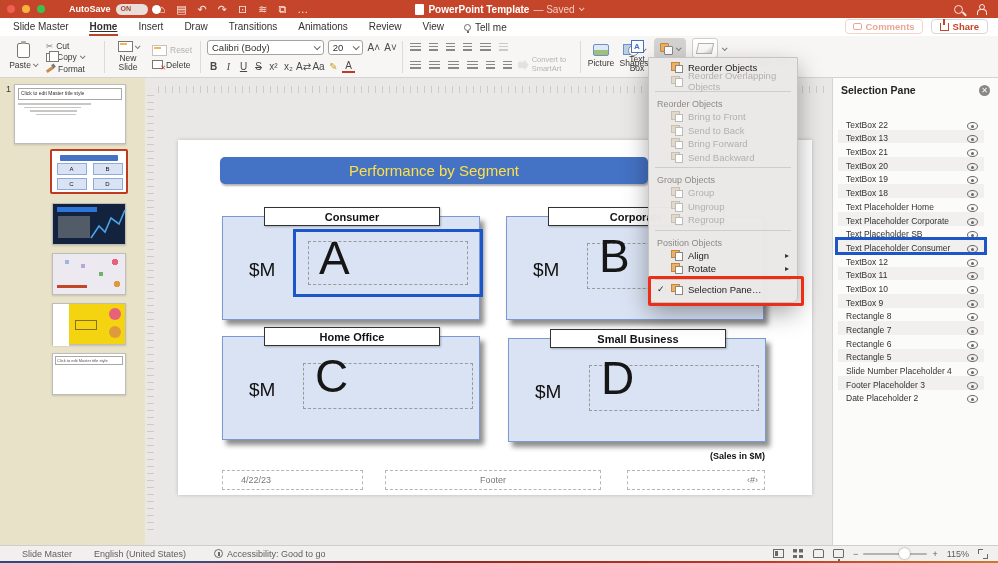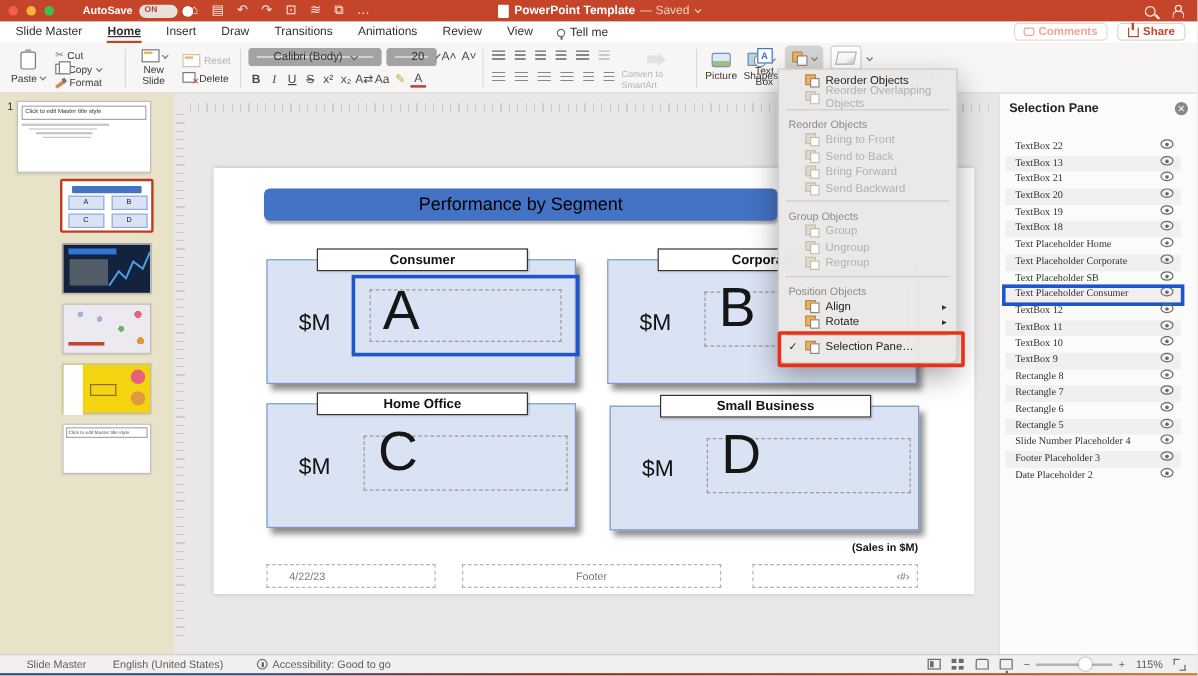--- a/index.html
+++ b/index.html
@@ -57,26 +57,26 @@
   .srow { display:flex; align-items:center; gap:3px; font-size:8.5px; }
   .copy-ico { width:8px; height:9px; border:1.1px solid #7a7875; background:#fff; position:relative; }
   .copy-ico::after { content:""; position:absolute; left:2px; top:-3px; width:8px; height:9px; border:1.1px solid #7a7875; background:#fff; }
   .brush { width:9px; height:9px; position:relative; }
   .brush::before { content:""; position:absolute; left:0; top:4px; width:8px; height:3px; background:#c98d4f; transform:rotate(-35deg); }
   .brush::after { content:""; position:absolute; right:0; top:0; width:3px; height:4px; background:#7a7875; transform:rotate(-35deg); }
   .slide-ico { width:15px; height:11px; border:1.2px solid #7a7875; background:#fff; position:relative; }
   .slide-ico::before { content:""; position:absolute; left:1px; top:1px; width:7px; height:2px; background:#f3b65a; }
   .del-ico { width:11px; height:9px; border:1.2px solid #7a7875; background:#fff; position:relative; }
   .del-ico::after { content:"✕"; position:absolute; right:-4px; bottom:-4px; font-size:7px; color:#c0392b; font-weight:bold; }
-  .combo { background:#fff; border:7px solid #a3a3a3; border-radius:3px; display:flex; align-items:center; font-size:9.5px; color:#33312f; padding:0 14px; height:15px; }
+  .combo { background:#fff; border:1px solid #a3a3a3; border-radius:3px; display:flex; align-items:center; font-size:9.5px; color:#33312f; padding:0 4px; height:15px; }
   .combo .chev { margin-left:auto; color:#6b6967; }
   .fmt-btn { font-size:10px; color:#4a4846; display:inline-flex; align-items:center; justify-content:center; width:13px; }
   .bars { display:inline-block; width:11px; height:8px; background:repeating-linear-gradient(#8a8886 0 1.2px, transparent 1.2px 3.2px); }
   .bars.short { width:9px; }
-  .smartart { display:flex; align-items:center; gap:3px;flex-direction:column; }
+  .smartart { display:flex; align-items:center; gap:3px; }
   .sa-ico { width:16px; height:11px; background:#e4e2e0; clip-path:polygon(0 20%, 60% 20%, 60% 0, 100% 50%, 60% 100%, 60% 80%, 0 80%); }
   .pic-ico { width:16px; height:12px; border:1.2px solid #6f8fbe; border-radius:2px; background:linear-gradient(180deg,#dce9f7 55%,#9fc07c 55%); position:relative; }
   .shapes-ico { width:16px; height:12px; position:relative; }
   .shapes-ico::before { content:""; position:absolute; left:0; top:0; width:9px; height:9px; background:#b8d0ea; border:1px solid #6f8fbe; }
   .shapes-ico::after { content:""; position:absolute; right:0; bottom:0; width:9px; height:9px; border-radius:50%; background:#fff; border:1px solid #8a8886; }
   .textbox-ico { width:13px; height:13px; border:1.2px solid #4472c4; display:flex; align-items:center; justify-content:center; font-size:8px; color:#4472c4; font-weight:bold; background:#fff; }
   .arrange-btn { position:absolute; left:654px; top:2px; width:32px; height:21px; background:#d5d3d1; border-radius:4px; display:flex; align-items:center; justify-content:center; gap:3px; }
   .arr-ico { width:13px; height:12px; position:relative; }
   .arr-ico::before { content:""; position:absolute; left:0; top:0; width:7px; height:7px; background:#f2b05e; border:1px solid #bb8a42; border-radius:1px; }
   .arr-ico::after { content:""; position:absolute; right:0; bottom:0; width:7px; height:7px; background:#fff; border:1px solid #8a8886; border-radius:1px; }
@@ -116,21 +116,21 @@
   .l5 .d2 { position:absolute; right:4px; top:22px; width:12px; height:12px; border-radius:50%; background:#e09a3e; }
   .l5 .box { position:absolute; left:22px; top:16px; width:22px; height:10px; border:0.5px solid #8a6d1f; }
   .thumb.l6 { left:52px; top:275px; width:74px; height:42px; padding:2px; }
   .l6 .t { border:0.5px solid #aaa8a6; height:9px; font-size:4px; color:#555; padding:0.5px 1px; overflow:hidden; white-space:nowrap; }
 
   
   .canvas { position:absolute; left:145px; top:0; width:687px; height:467px; background:#e9e8e7; }
   .hruler { position:absolute; left:13px; top:8px; width:666px; height:7px; background:repeating-linear-gradient(90deg, #b9b7b5 0 1px, transparent 1px 7px); opacity:.6; }
   .vruler { position:absolute; left:2px; top:17px; width:7px; height:440px; background:repeating-linear-gradient(#b9b7b5 0 1px, transparent 1px 7px); opacity:.6; }
   .slide { position:absolute; left:33px; top:62px; width:634px; height:355px; background:#fff; box-shadow:0 0 4px rgba(0,0,0,.2); }
-  .s-title { position:absolute; left:42px; top:17px; width:428px; height:27px; background:#4472c4; border-radius:5px; box-shadow:1px 2px 2px rgba(0,0,0,.3); color:#000000; font-size:15px; display:flex; align-items:center; justify-content:center; }
+  .s-title { position:absolute; left:42px; top:17px; width:428px; height:27px; background:#4472c4; border-radius:5px; box-shadow:1px 2px 2px rgba(0,0,0,.3); color:#fde047; font-size:15px; display:flex; align-items:center; justify-content:center; }
   .quad { position:absolute; width:258px; height:104px; background:#dae3f3; border:1px solid #7c9ad0; box-shadow:4px 5px 5px rgba(0,0,0,.45); }
   .q-label { position:absolute; left:41px; top:-10px; width:176px; height:19px; background:#fff; border:1.5px solid #333; display:flex; align-items:center; justify-content:center; font-size:11px; font-weight:bold; color:#111; box-shadow:1px 1px 2px rgba(0,0,0,.25); }
   .q-val { position:absolute; left:26px; top:42px; font-size:19px; color:#111; }
   .q-dash { position:absolute; left:80px; top:26px; width:170px; height:46px; border:1px dashed #9a9a9a; }
   .q-letter { position:absolute; left:92px; top:16px; font-size:46px; color:#161616; line-height:1; }
   .q-selrect { position:absolute; left:70px; top:12px; width:190px; height:68px; border:3px solid #1d56c9; background:rgba(255,255,255,.0); }
   .q-selrect .q-dash2 { position:absolute; left:12px; top:9px; width:160px; height:44px; border:1px dashed #9a9a9a; }
   .s-note { position:absolute; right:47px; top:311px; font-size:9px; font-weight:bold; color:#111; }
   .f-box { position:absolute; top:330px; height:20px; border:1px dashed #b5b5b5; font-size:9px; color:#777; display:flex; align-items:center; }
   .f-date { left:44px; width:141px; padding-left:18px; }
@@ -138,21 +138,21 @@
   .f-num { left:449px; width:138px; justify-content:flex-end; padding-right:6px; }
 
   
   .selpane { position:absolute; left:832px; top:0; width:166px; height:467px; background:#fbfbfa; border-left:1px solid #d6d4d2; }
   .sp-head { display:flex; align-items:center; justify-content:space-between; padding:6px 8px 2px; }
   .sp-title { font-size:10.5px; font-weight:bold; color:#262422; }
   .sp-close { width:11px; height:11px; border-radius:50%; background:#8a8886; color:#fbfbfa; font-size:8px; line-height:11px; text-align:center; }
   .sp-btns { display:flex; gap:6px; padding:4px 6px 6px; }
   .sp-btn { background:#fff; border:1px solid #c8c6c4; border-radius:8px; font-size:9px; color:#33312f; padding:2px 10px; }
   .sp-list { position:absolute; left:5px; top:38px; width:146px; }
-  .sp-row { position:relative; height:13.7px; display:flex; align-items:flex-start; font-size:8.5px; color:#33312f; padding:0 6px 0 8px;font-family:Liberation Serif, serif; }
+  .sp-row { position:relative; height:13.7px; display:flex; align-items:flex-end; font-size:8.5px; color:#33312f; padding:0 6px 0 8px; }
   .sp-row:nth-child(even) { background:#f1f0ef; }
   .sp-row .nm { flex:1; overflow:hidden; white-space:nowrap; }
   .eye { width:11px; height:8px; border:1px solid #6b6967; border-radius:50%; position:relative; flex:none; }
   .eye::after { content:""; position:absolute; left:3px; top:2px; width:3px; height:3px; background:#6b6967; border-radius:50%; }
   .sp-row.rsel::after { content:""; position:absolute; left:-3px; right:-3px; top:-2px; bottom:-2px; border:3px solid #1d56c9; pointer-events:none; }
 
   
   .menu { position:absolute; left:648px; top:57px; width:150px; background:rgba(235,233,231,.98); border:1px solid #c6c4c2; border-radius:0 0 6px 6px; box-shadow:0 10px 24px rgba(0,0,0,.35); padding:3px 0 6px; z-index:40; }
   .mi-row { display:flex; align-items:center; gap:5px; height:13.5px; padding:0 8px; font-size:9.5px; color:#1f1d1b; }
   .mi-row.dis { color:#b2b0ae; }

